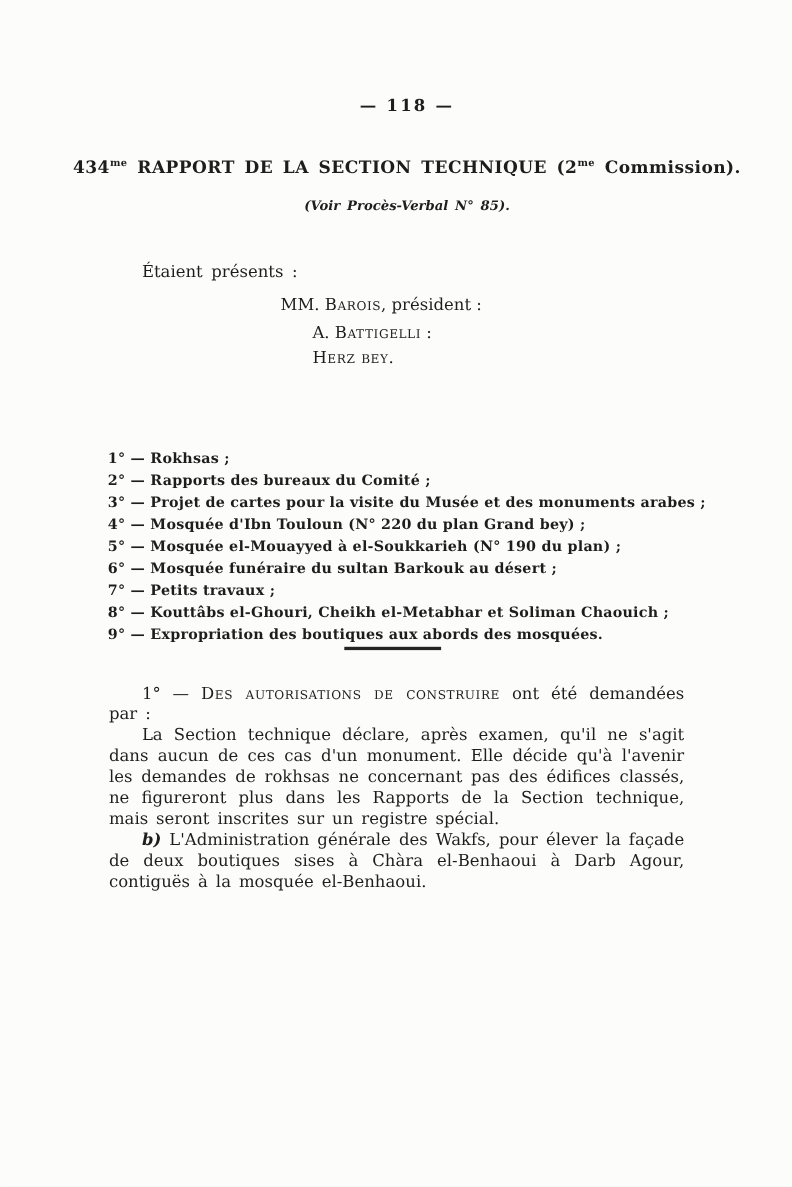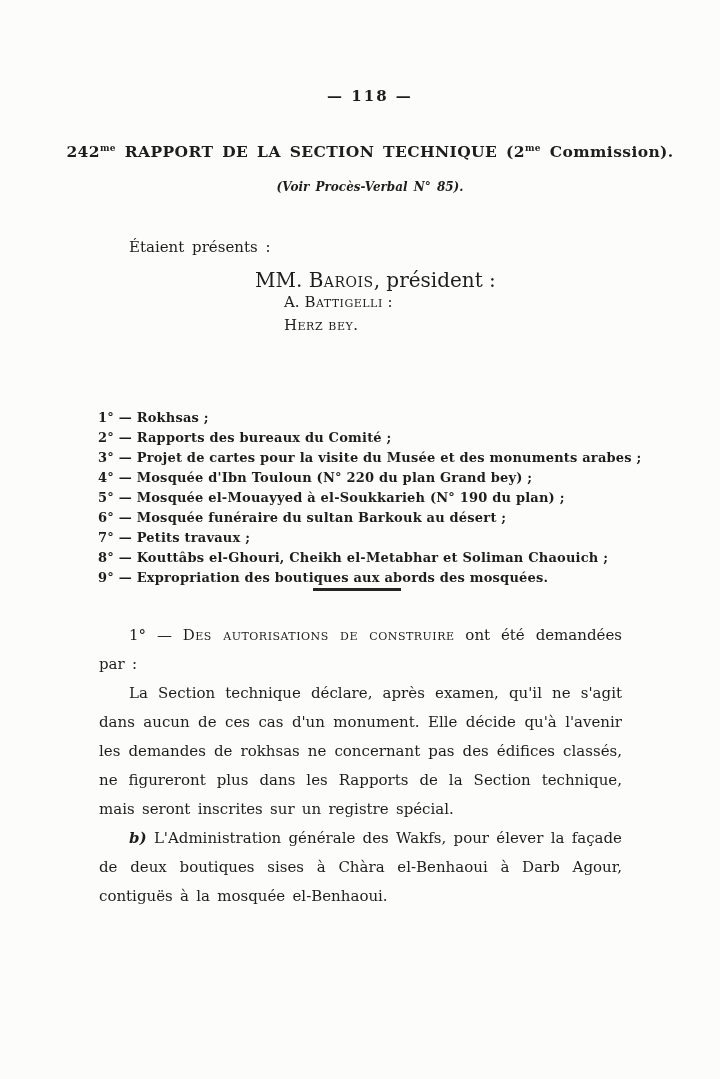--- a/index.html
+++ b/index.html
@@ -42,21 +42,21 @@
     font-size: 12px;
     word-spacing: 2px;
   }
   .attendance-intro {
     position: absolute;
     top: 238px; left: 129px;
     font-size: 15px;
     word-spacing: 3px;
     text-align: center;
   }
-  .attendee-1 { position: absolute; top: 268px; left: 255px; font-size: 20px; }
+  .attendee-1 { position: absolute; top: 268px; left: 255px; font-size: 15px; }
   .attendee-2 { position: absolute; top: 293px; left: 284px; font-size: 15px; }
   .attendee-3 { position: absolute; top: 316px; left: 284px; font-size: 15px; }
   .smallcaps { font-variant: small-caps; letter-spacing: 0.5px; }
   .sommaire-heading {
     position: absolute;
     top: 369px; left: 0; right: 0;
     text-align: center;
     font-size: 16px;
     font-weight: 700;
     letter-spacing: 0.5px;
@@ -78,35 +78,35 @@
     position: absolute;
     top: 588px; left: 313px;
     width: 88px; height: 3px;
     background: #242424;
   }
   .body-text {
     position: absolute;
     top: 621px; left: 99px;
     width: 523px;
     font-size: 15px;
-    line-height: 29px;
+    line-height: 19px;
     text-align: justify;
     word-spacing: 2.5px;
   }
   .body-text p { margin: 0; text-indent: 30px; }
   .italic-marker { font-style: italic; font-weight: 700; }
 </style>
 </head>
 <body>
 
 <div class="page">
 
   <div class="page-number">— 118 —</div>
 
-  <div class="title"><span>242</span><sup>me</sup><span> RAPPORT DE LA SECTION TECHNIQUE (2</span><sup>me</sup><span> Commission).</span></div>
+  <div class="title"><span>434</span><sup>me</sup><span> RAPPORT DE LA SECTION TECHNIQUE (2</span><sup>me</sup><span> Commission).</span></div>
 
   <div class="subtitle">(Voir Procès-Verbal N° 85).</div>
 
   <div class="attendance-intro">Étaient présents :</div>
 
   <div class="attendee-1"><span>MM. </span><span class="smallcaps">Barois</span><span>, président :</span></div>
 
   <div class="attendee-2"><span>A. </span><span class="smallcaps">Battigelli</span><span> :</span></div>
 
   <div class="attendee-3"><span class="smallcaps">Herz bey</span><span>.</span></div>

